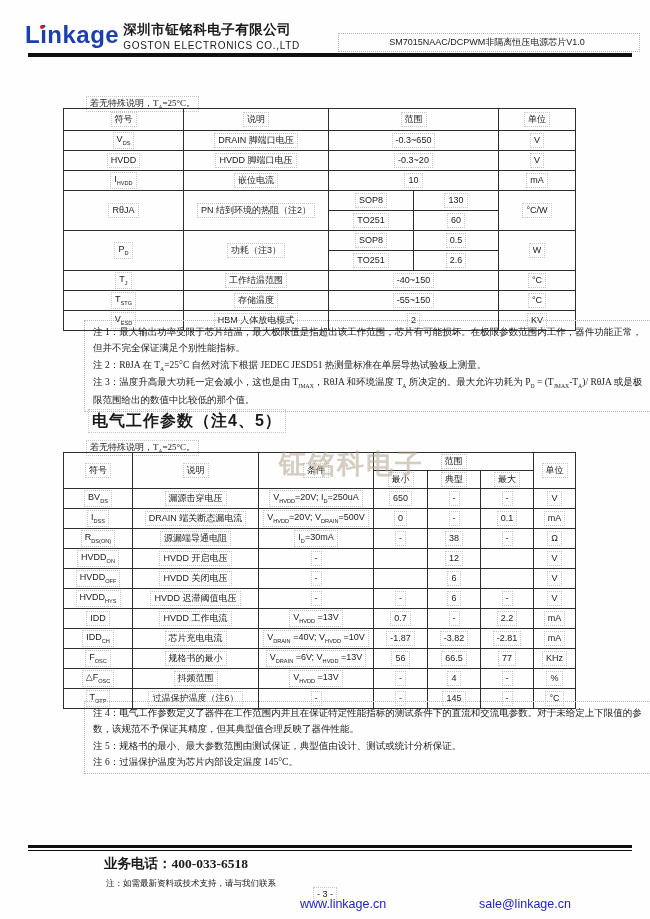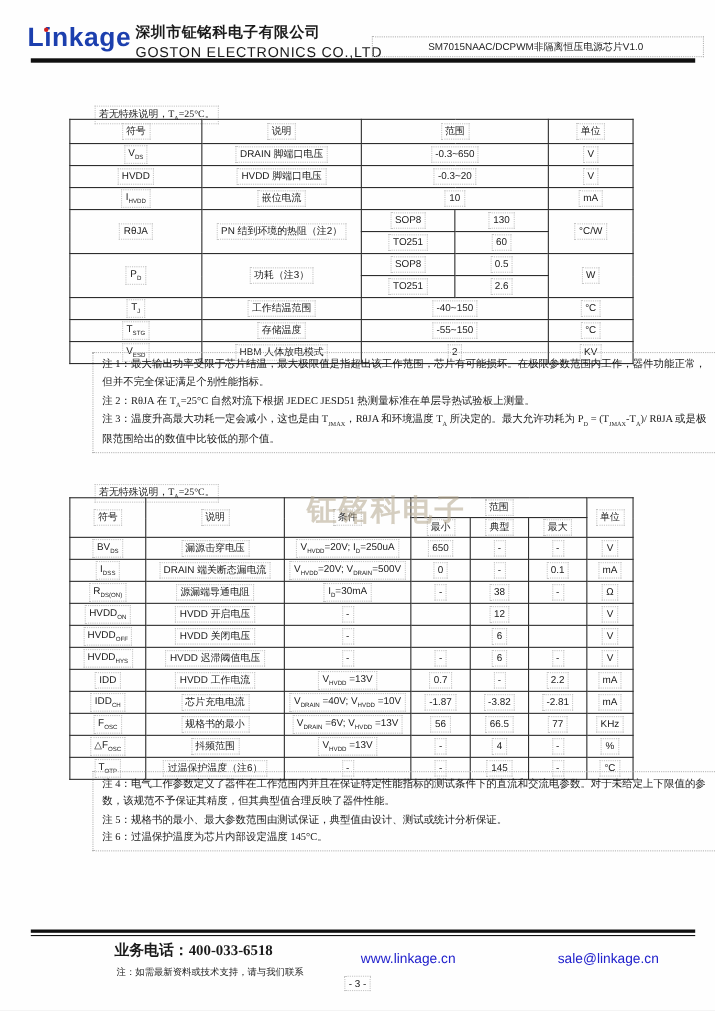--- a/index.html
+++ b/index.html
@@ -8,21 +8,21 @@
 
   
   .db{display:inline-block;border:1px dotted #c6c6c6;padding:0 3px;line-height:1.35;}
 
   
   .logo-wrap{position:absolute;left:25px;top:20px;display:flex;align-items:flex-start;}
   .logo-text{position:relative;font-size:24px;font-weight:bold;letter-spacing:0.5px;line-height:30px;}
   .logo-dot{position:absolute;left:15px;top:5px;width:4px;height:4px;border-radius:50%;background:#cf1f1f;}
   .company{margin-left:4px;margin-top:1px;}
   .company-cn{font-size:13.5px;font-weight:bold;letter-spacing:0.5px;}
-  .company-en{font-size:13px;letter-spacing:0.7px;margin-top:1px;}
+  .company-en{font-size:10px;letter-spacing:0.7px;margin-top:1px;}
   .doc-title-box{position:absolute;right:10px;top:33px;width:296px;height:17px;border:1px dotted #b4b4b4;
         font-size:9px;line-height:17px;text-align:center;padding-right:4px;white-space:nowrap;}
   .rule-top{position:absolute;left:28px;right:18px;top:53px;height:0;border-top:4px solid #101010;}
   .rule-bottom{position:absolute;left:28px;right:18px;top:845px;height:2px;border-top:3px solid #101010;border-bottom:1px solid #101010;}
 
   
   .sec-title{position:absolute;font-size:16px;font-weight:bold;letter-spacing:1px;}
   .cond-line{position:absolute;font-size:9px;font-family:"Liberation Serif","DejaVu Serif",serif;}
   .cond-line sub,.note-line sub{font-size:0.6em;}
 
@@ -44,21 +44,21 @@
 
   
   .watermark{position:absolute;left:255px;top:446px;font-size:27px;font-weight:bold;letter-spacing:2px;
         color:rgba(178,166,140,0.55);z-index:5;pointer-events:none;white-space:nowrap;margin-left:24px;}
 
   
   .footer-phone{position:absolute;left:104px;top:855px;font-size:13.5px;font-weight:bold;
         font-family:"Liberation Serif","DejaVu Serif",serif;}
   .footer-note{position:absolute;left:106px;top:878px;font-size:8.5px;
         font-family:"Liberation Serif","DejaVu Serif",serif;}
-  .footer-link{position:absolute;top:864px;font-size:12.5px;text-decoration:none;margin-left:28px;}
+  .footer-link{position:absolute;top:897px;font-size:12.5px;text-decoration:none;}
   .footer-web{left:300px;}
   .footer-mail{left:479px;}
   .page-num{position:absolute;left:0;right:0;top:887px;text-align:center;font-size:9px;}
 </style>
 </head>
 <body>
 
 <div class="page">
 
   <div class="logo-wrap">
@@ -153,20 +153,23 @@
         </tr>
       </tbody>
   </table>
 
   <div class="notes-box" style="left:84px;top:320px;width:556px;">
       <span class="note-line"><span>注 1：</span><span>最大输出功率受限于芯片结温，最大极限值是指超出该工作范围，芯片有可能损坏。在极限参数范围内工作，器件功能正常，但并不完全保证满足个别性能指标。</span></span>
       <span class="note-line"><span>注 2：</span><span>RθJA 在 T<sub>A</sub>=25°C 自然对流下根据 JEDEC JESD51 热测量标准在单层导热试验板上测量。</span></span>
       <span class="note-line"><span>注 3：</span><span>温度升高最大功耗一定会减小，这也是由 T<sub>JMAX</sub>，RθJA 和环境温度 T<sub>A</sub> 所决定的。最大允许功耗为 P<sub>D</sub> = (T<sub>JMAX</sub>-T<sub>A</sub>)/ RθJA 或是极限范围给出的数值中比较低的那个值。</span></span>
     </div>
 
+  <div class="sec-title" style="left:88px;top:409px;">
+    <span class="db">电气工作参数（注4、5）</span>
+  </div>
   <div class="cond-line" style="left:86px;top:440px;">
     <span class="db">若无特殊说明，T<sub>A</sub>=25°C。</span>
   </div>
 
   <div class="watermark">钲铭科电子</div>
 
   <table class="ds" id="elec-table" style="left:63px;top:452px;width:512px;">
     <colgroup>
         <col style="width:69px">
         <col style="width:126px">

